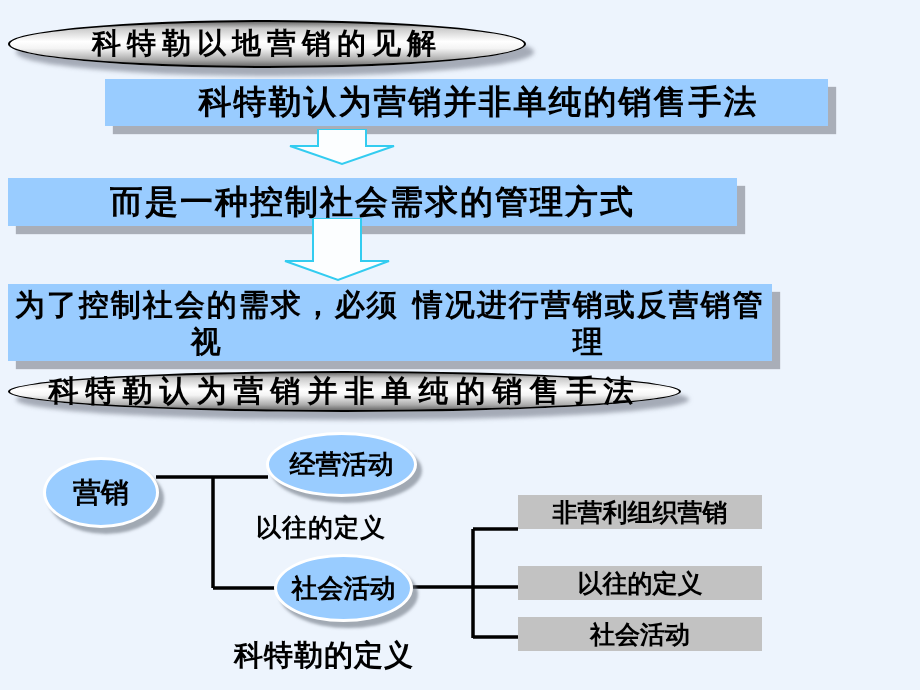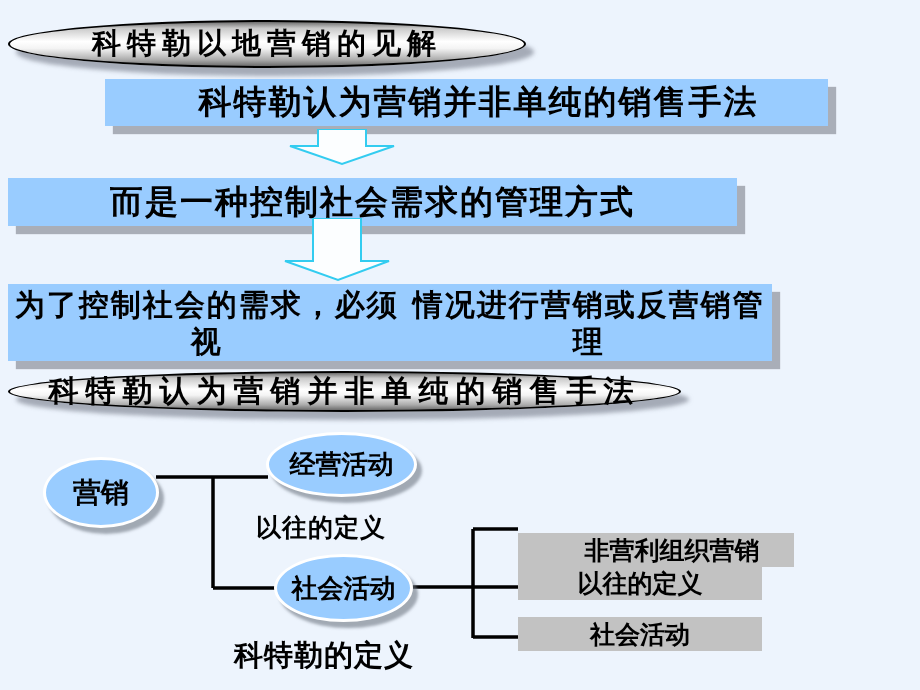--- a/index.html
+++ b/index.html
@@ -52,21 +52,21 @@
   .diagram-label { position:absolute; font-weight:bold; letter-spacing:1px; }
   #label-old    { left:256px; top:511px; font-size:25px; }
   #label-kotler { left:234px; top:636px; font-size:29px; }
 
   .graybox {
     position:absolute; left:518px; width:244px; height:34px;
     background:#C2C2C2;
     display:flex; align-items:center; justify-content:center;
     font-family:"Liberation Serif", serif; font-weight:600; font-size:25px;
   }
-  #gray0 { top:533px;padding-left:32px; }
+  #gray0 { top:495px; }
   #gray1 { top:566px; }
   #gray2 { top:617px; }
 
   .connector-svg { position:absolute; left:0; top:0; pointer-events:none; }
   .connector-svg line { stroke:#000; stroke-width:3.5; }
 </style>
 </head>
 <body>
 
 <div class="slide">

